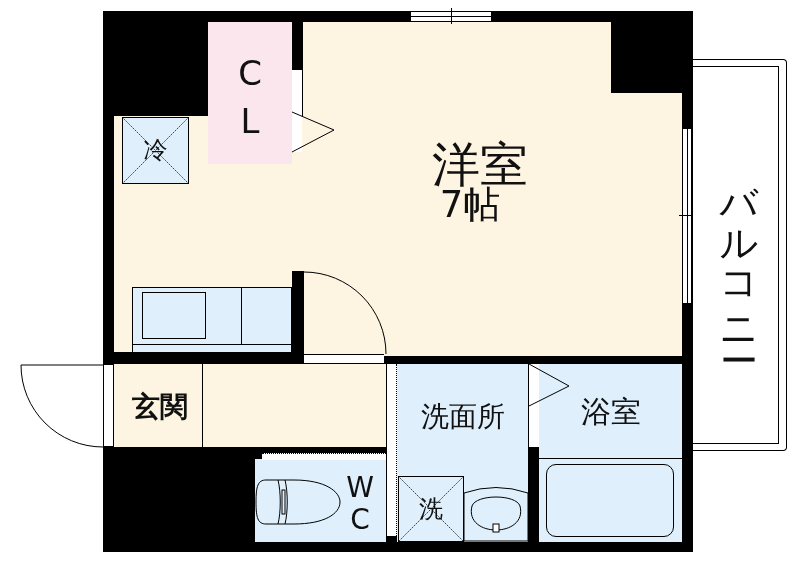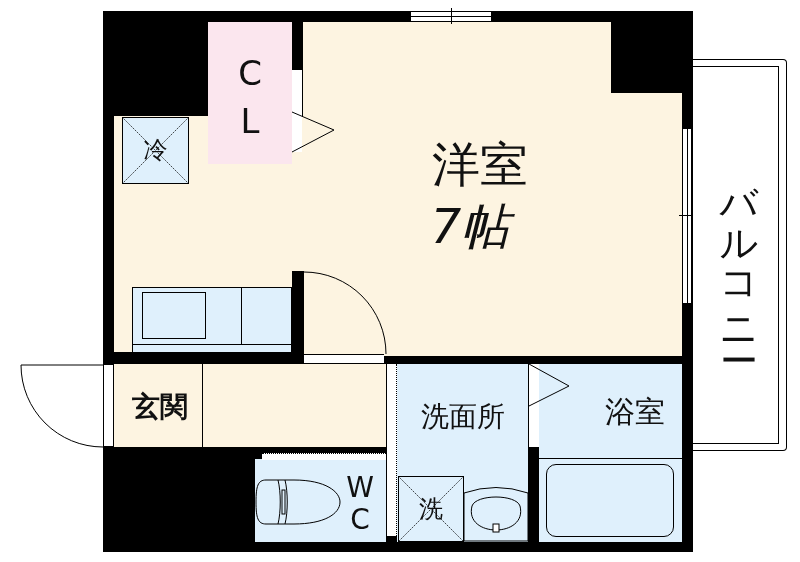--- a/index.html
+++ b/index.html
@@ -48,21 +48,21 @@
   <div class="abs" style="left:132px;top:344px;width:160px;height:1px;background:#000;"></div>
 
   <div class="abs wall" style="left:292px;top:271px;width:12px;height:93px;"></div>
 
   <div class="abs" style="left:304px;top:354px;width:80px;height:10px;background:#fff;border-top:1px solid #000;border-bottom:1px solid #000;"></div>
   <svg style="left:304px;top:272px;width:82px;height:84px;">
     <path d="M0,0 A82,82 0 0 1 82,82" fill="none" stroke="#000" stroke-width="1"></path>
   </svg>
 
   <div class="lbl" style="left:405px;top:140px;width:150px;font-size:48px;">洋室</div>
-  <div class="lbl" style="left:405px;top:202px;width:130px;font-size:48px;font-style:italic;">7帖</div>
+  <div class="lbl" style="left:405px;top:186px;width:130px;font-size:37px;">7帖</div>
 
   <div class="abs win" style="left:410px;top:11px;width:82px;height:11px;"></div>
   <div class="abs" style="left:410px;top:16px;width:82px;height:1px;background:#000;"></div>
   <div class="abs" style="left:451px;top:8px;width:1px;height:16px;background:#000;"></div>
 
   <div class="abs win" style="left:682px;top:128px;width:10px;height:176px;"></div>
   <div class="abs" style="left:687px;top:128px;width:1px;height:176px;background:#000;"></div>
   <div class="abs" style="left:679px;top:215px;width:16px;height:1px;background:#000;"></div>
 
   <div class="abs" style="left:693px;top:59px;width:94px;height:392px;border:1px solid #000;border-left:none;border-radius:0 4px 4px 0;background:#fff;"></div>
@@ -108,15 +108,15 @@
     <rect x="29" y="38" width="6" height="8" fill="#fff" stroke="#000" stroke-width="1"></rect>
   </svg>
 
   <div class="abs wet" style="left:539px;top:364px;width:143px;height:178px;"></div>
   <div class="abs" style="left:529px;top:364px;width:10px;height:83px;background:#fff;"></div>
   <svg style="left:529px;top:364px;width:45px;height:45px;">
     <polyline points="0,0 40,22 0,42" fill="none" stroke="#000" stroke-width="1"></polyline>
   </svg>
   <div class="abs" style="left:539px;top:458px;width:143px;height:1px;background:#000;"></div>
   <div class="abs" style="left:546px;top:464px;width:128px;height:73px;border:1px solid #000;border-radius:10px;"></div>
-  <div class="lbl" style="left:589px;top:397px;width:92px;font-size:30px;">浴室</div>
+  <div class="lbl" style="left:565px;top:397px;width:92px;font-size:30px;">浴室</div>
 
 </div>
 
 </body></html>

